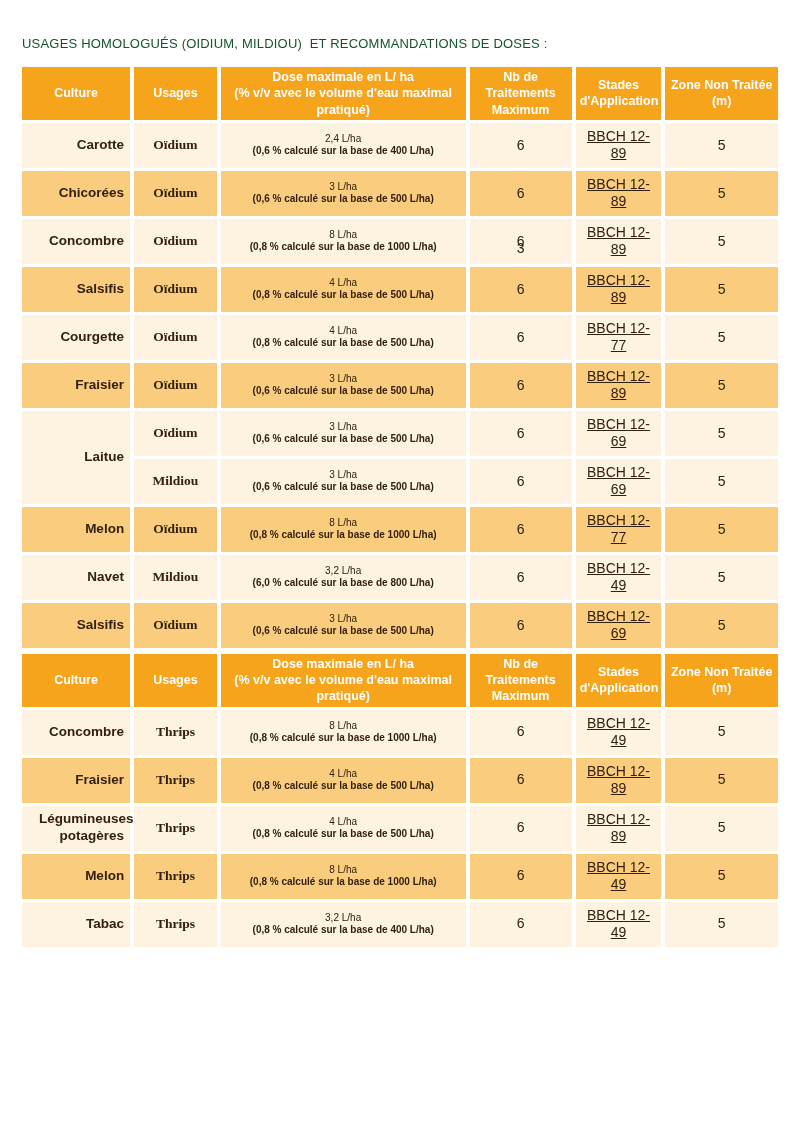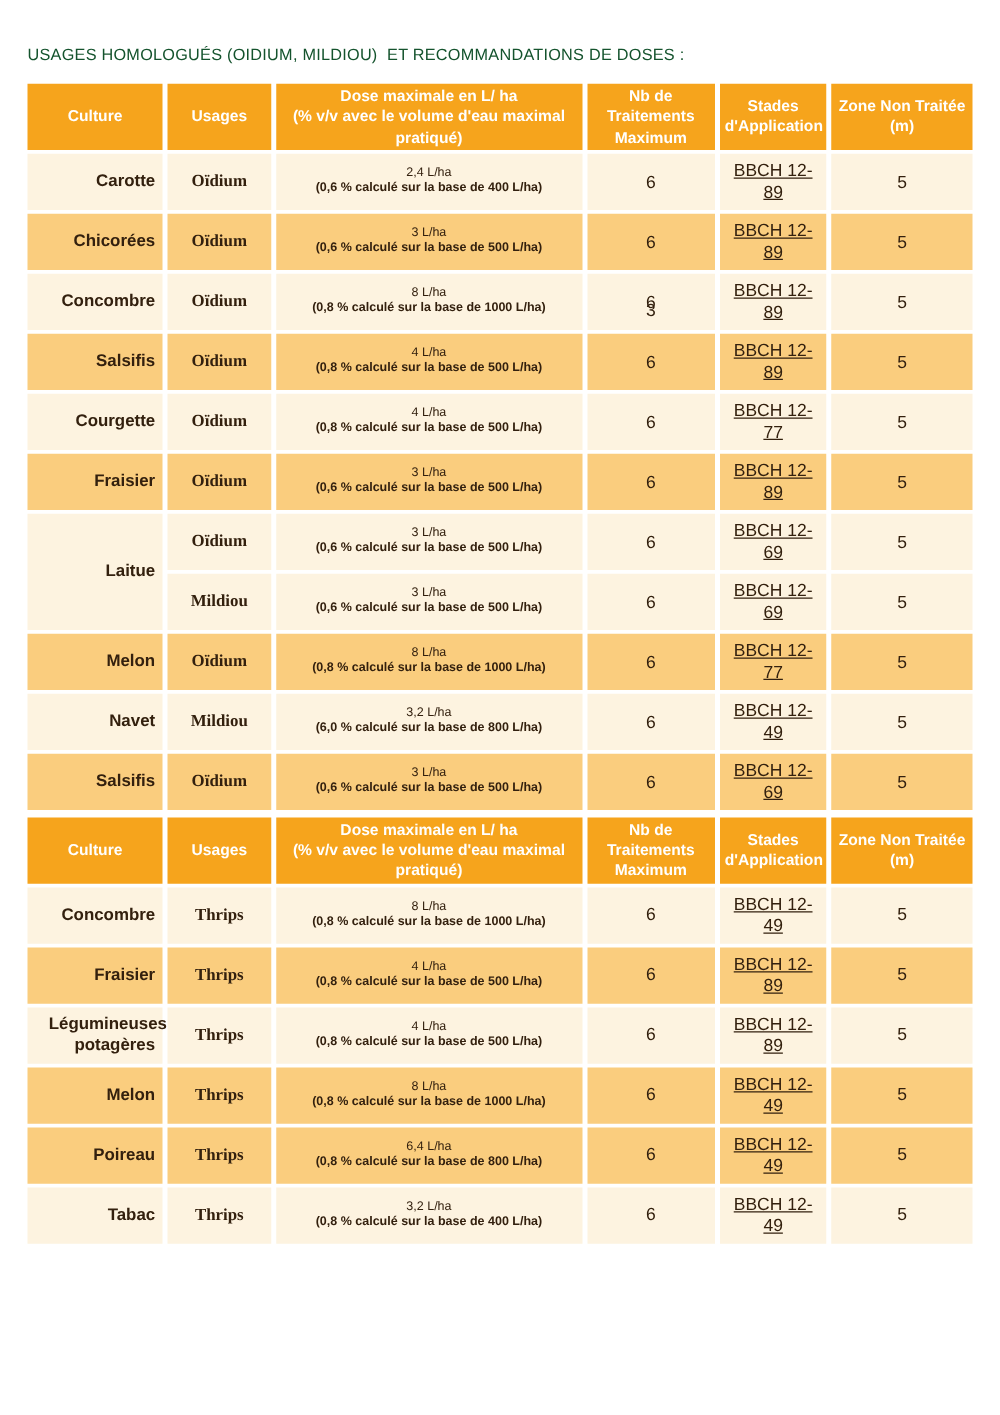--- a/index.html
+++ b/index.html
@@ -288,31 +288,20 @@
             <td class="cell-culture">Melon</td>
             <td class="cell-usage">Thrips</td>
             <td class="cell-dose">
               <span class="dose-main">8 L/ha</span>
               <span class="dose-note">(0,8 % calculé sur la base de 1000 L/ha)</span>
             </td>
             <td class="cell-trait">6</td>
             <td class="cell-stage">BBCH 12-49</td>
             <td class="cell-zone">5</td>
           </tr>
-          <tr class="dark">
-            <td class="cell-culture">Poireau</td>
-            <td class="cell-usage">Thrips</td>
-            <td class="cell-dose">
-              <span class="dose-main">6,4 L/ha</span>
-              <span class="dose-note">(0,8 % calculé sur la base de 800 L/ha)</span>
-            </td>
-            <td class="cell-trait">6</td>
-            <td class="cell-stage">BBCH 12-49</td>
-            <td class="cell-zone">5</td>
-          </tr>
           <tr class="light">
             <td class="cell-culture">Tabac</td>
             <td class="cell-usage">Thrips</td>
             <td class="cell-dose">
               <span class="dose-main">3,2 L/ha</span>
               <span class="dose-note">(0,8 % calculé sur la base de 400 L/ha)</span>
             </td>
             <td class="cell-trait">6</td>
             <td class="cell-stage">BBCH 12-49</td>
             <td class="cell-zone">5</td>

